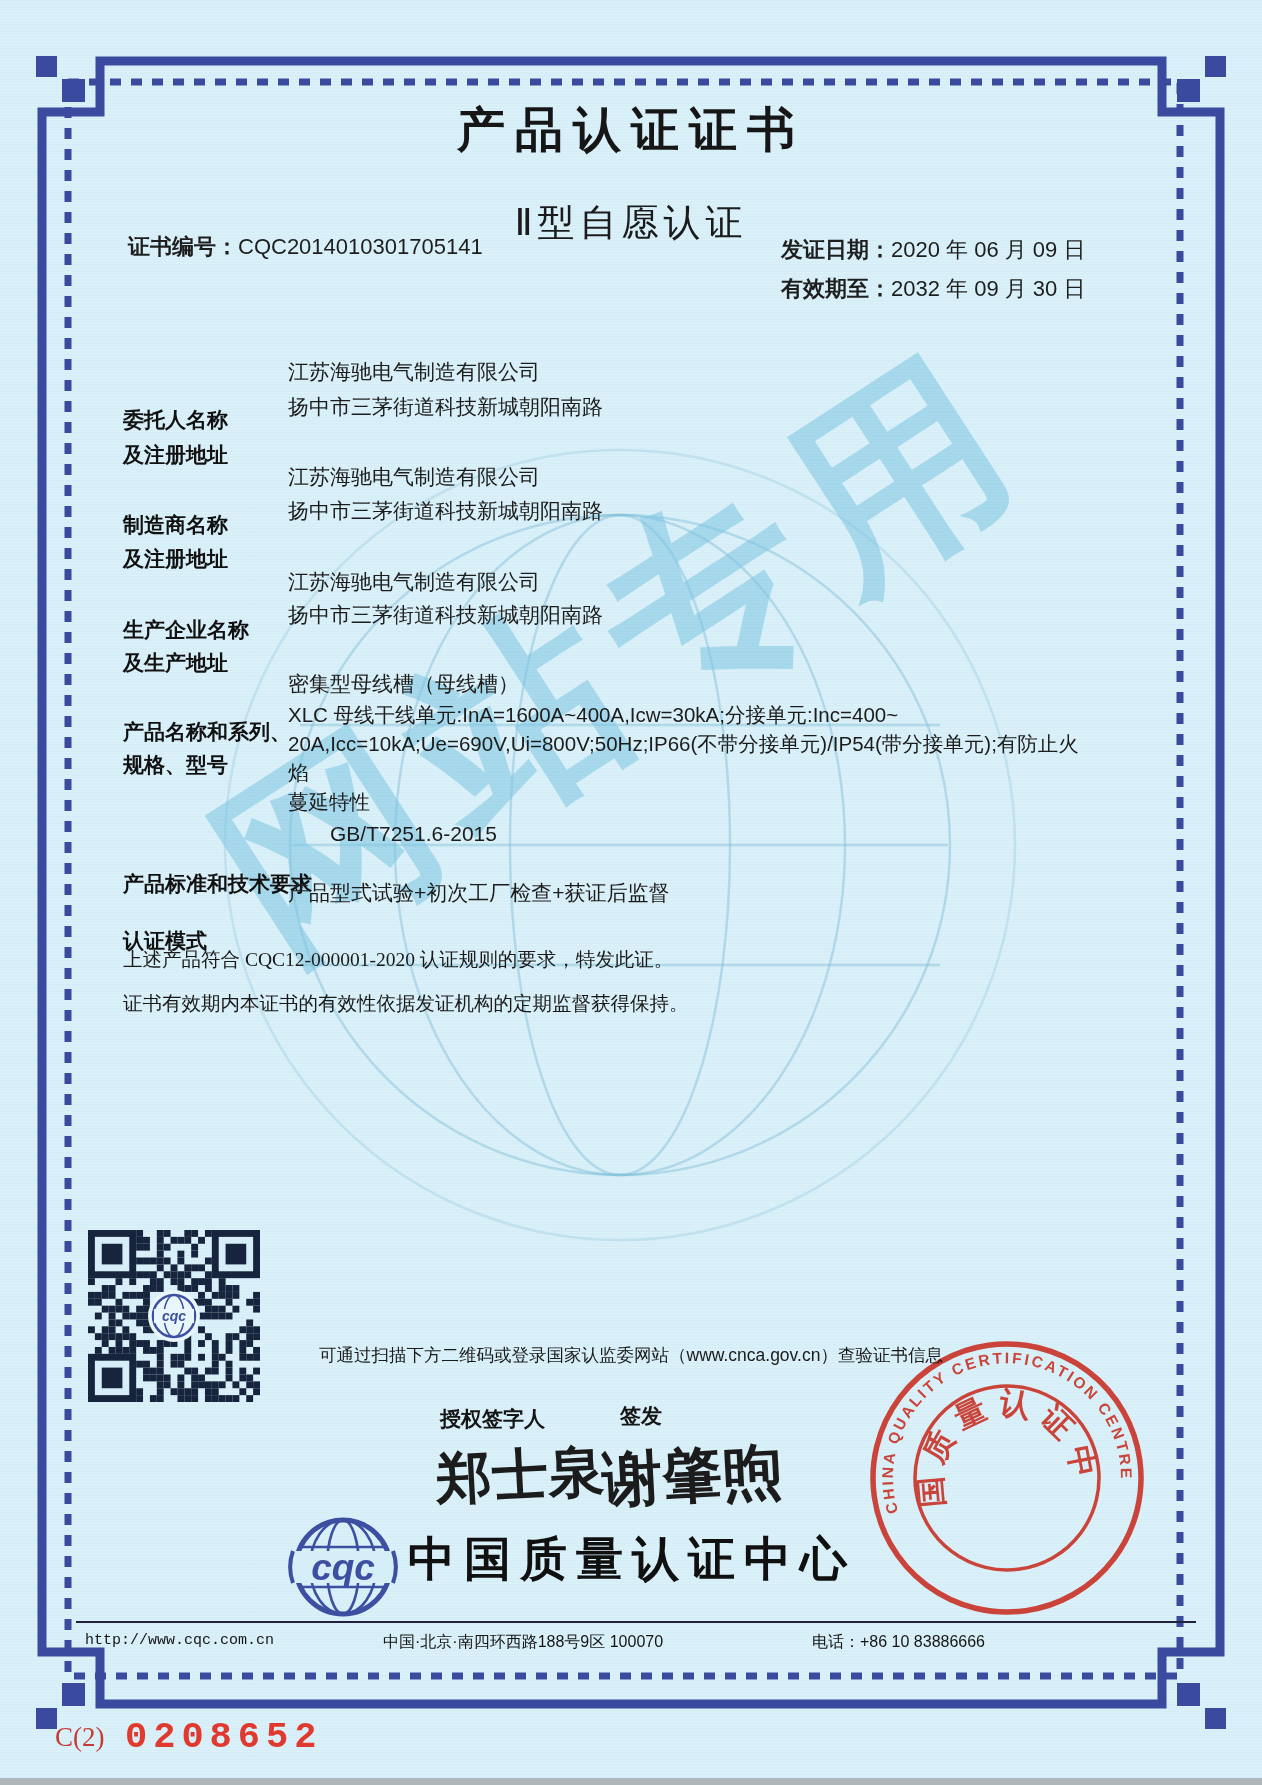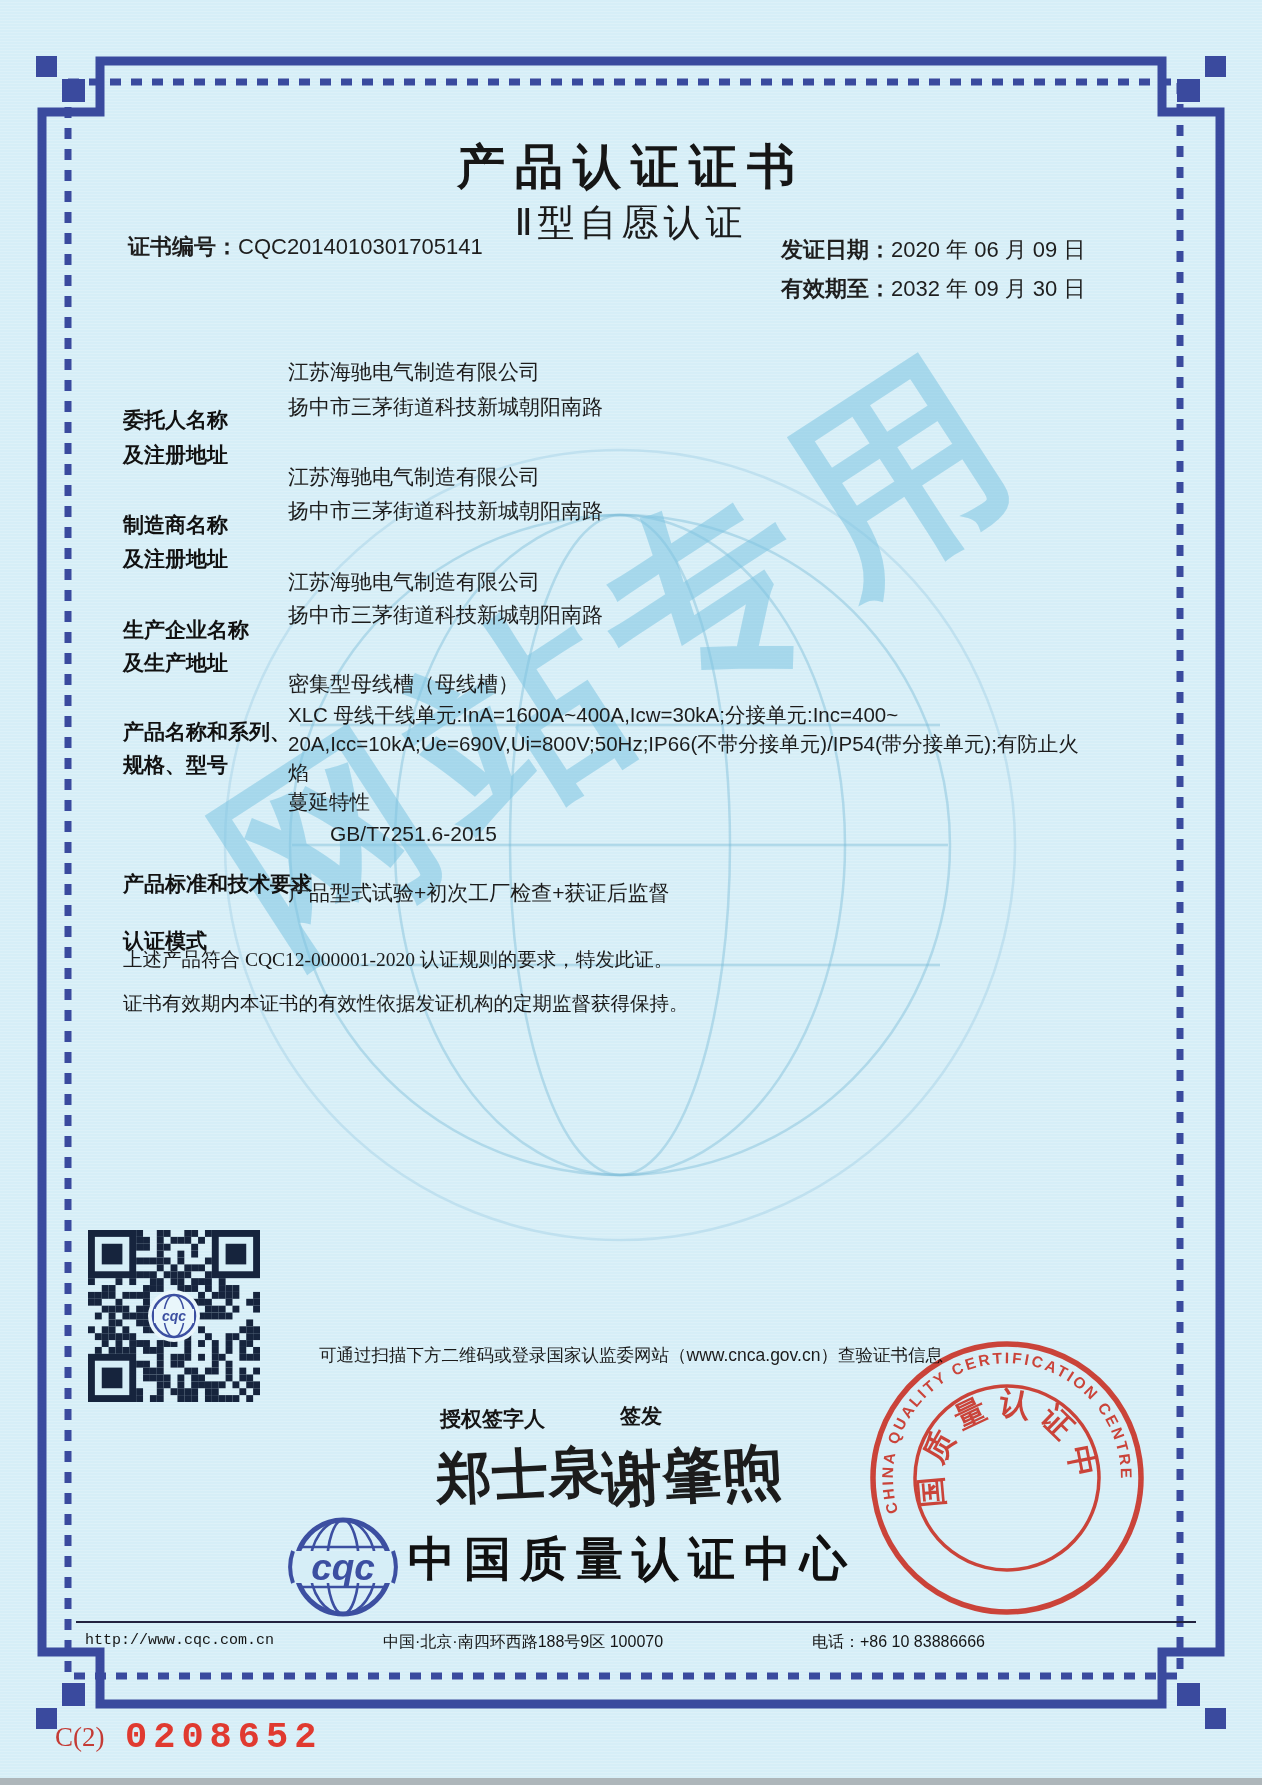--- a/index.html
+++ b/index.html
@@ -15,21 +15,21 @@
   .mono{font-family:"Liberation Mono","DejaVu Sans Mono",monospace;}
   .bgsvg{position:absolute;left:0;top:0;z-index:1;}
   .wm-text{
     position:absolute;left:170px;top:520px;width:900px;z-index:2;
     transform:rotate(-33deg);transform-origin:center;
     font-size:205px;font-weight:700;letter-spacing:22px;
     color:rgba(126,196,226,0.55);white-space:nowrap;pointer-events:none;
   }
   .title{
     position:absolute;left:0;top:98px;width:100%;text-align:center;z-index:3;
-    font-size:48px;font-weight:900;letter-spacing:10px;color:#161616;margin-top:37px;
+    font-size:48px;font-weight:900;letter-spacing:10px;color:#161616;
   }
   .subtitle{
     position:absolute;left:0;top:162px;width:100%;text-align:center;z-index:3;
     font-size:37px;font-weight:500;letter-spacing:5px;color:#1b1b1b;margin-top:36px;
   }
   .certno{position:absolute;left:128px;top:232px;z-index:3;font-size:22px;}
   .certno .lab{font-family:"Liberation Serif","DejaVu Serif",serif;font-weight:600;}
   .dates{position:absolute;left:781px;top:230px;z-index:3;font-size:22px;line-height:39px;}
   .dates .lab{font-family:"Liberation Serif","DejaVu Serif",serif;font-weight:600;}
   .flabel{position:absolute;left:123px;z-index:3;font-size:21px;font-weight:700;color:#111;margin-top:48px;}

